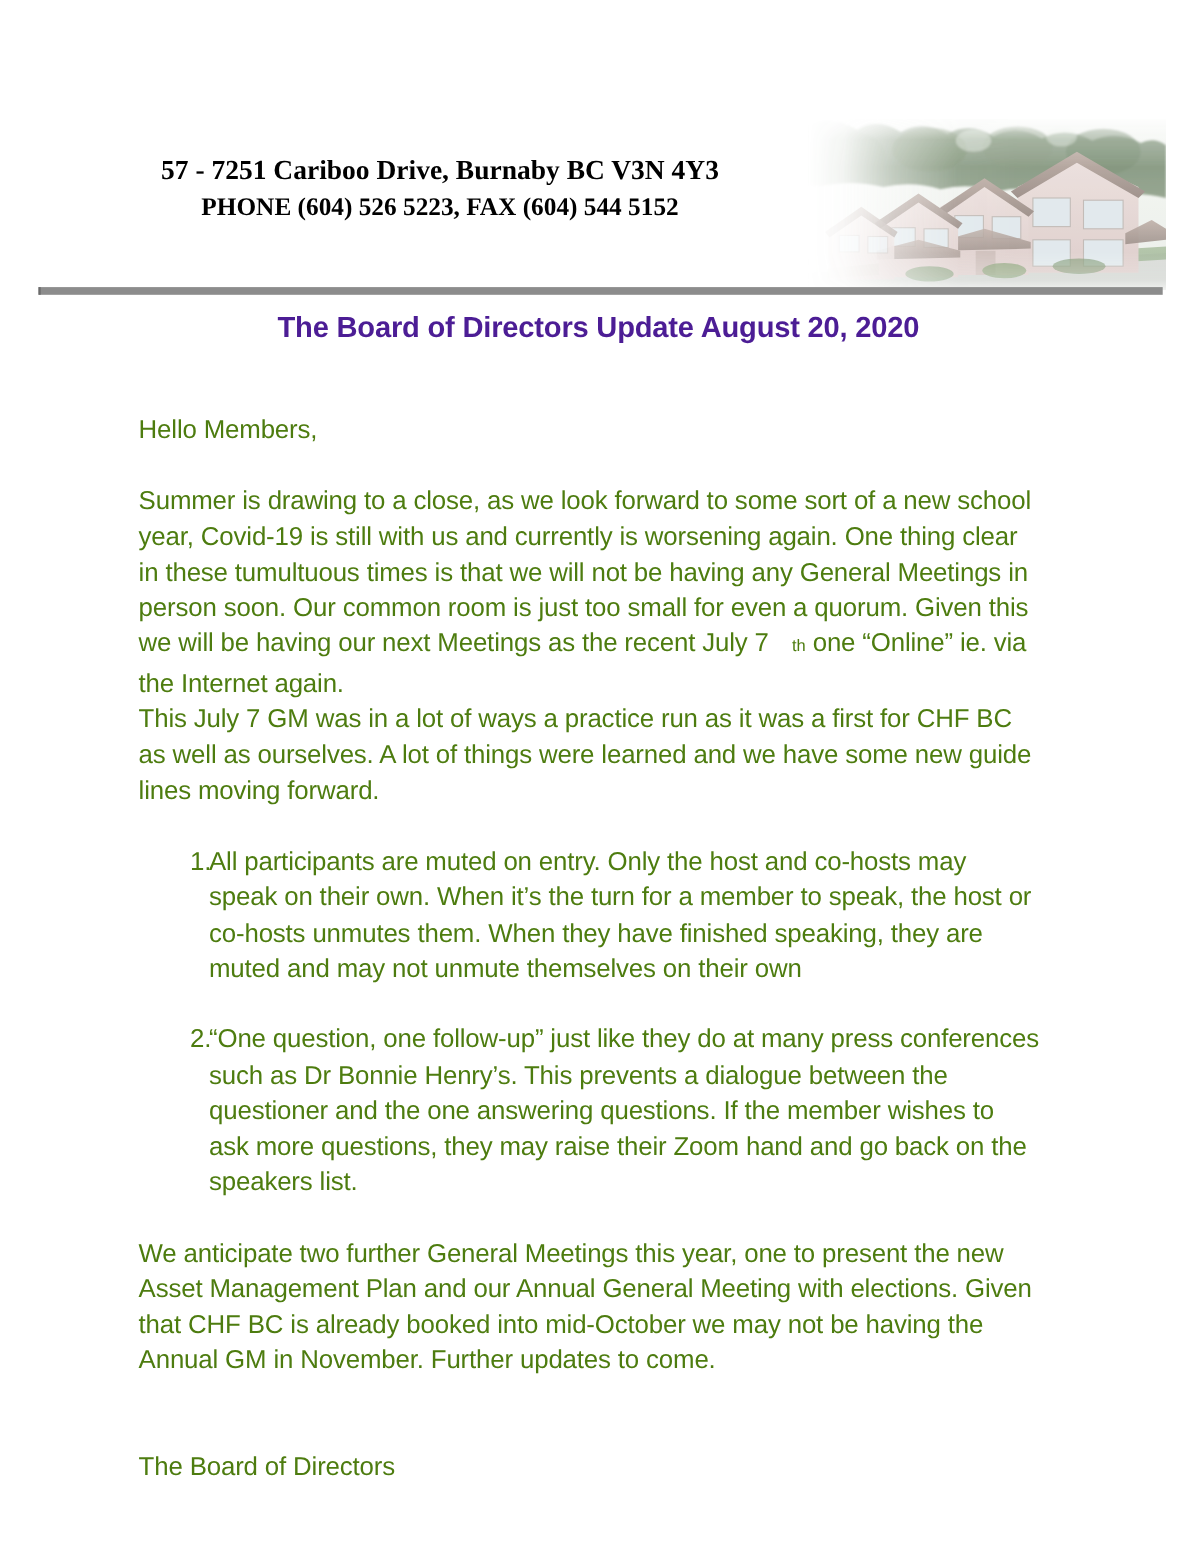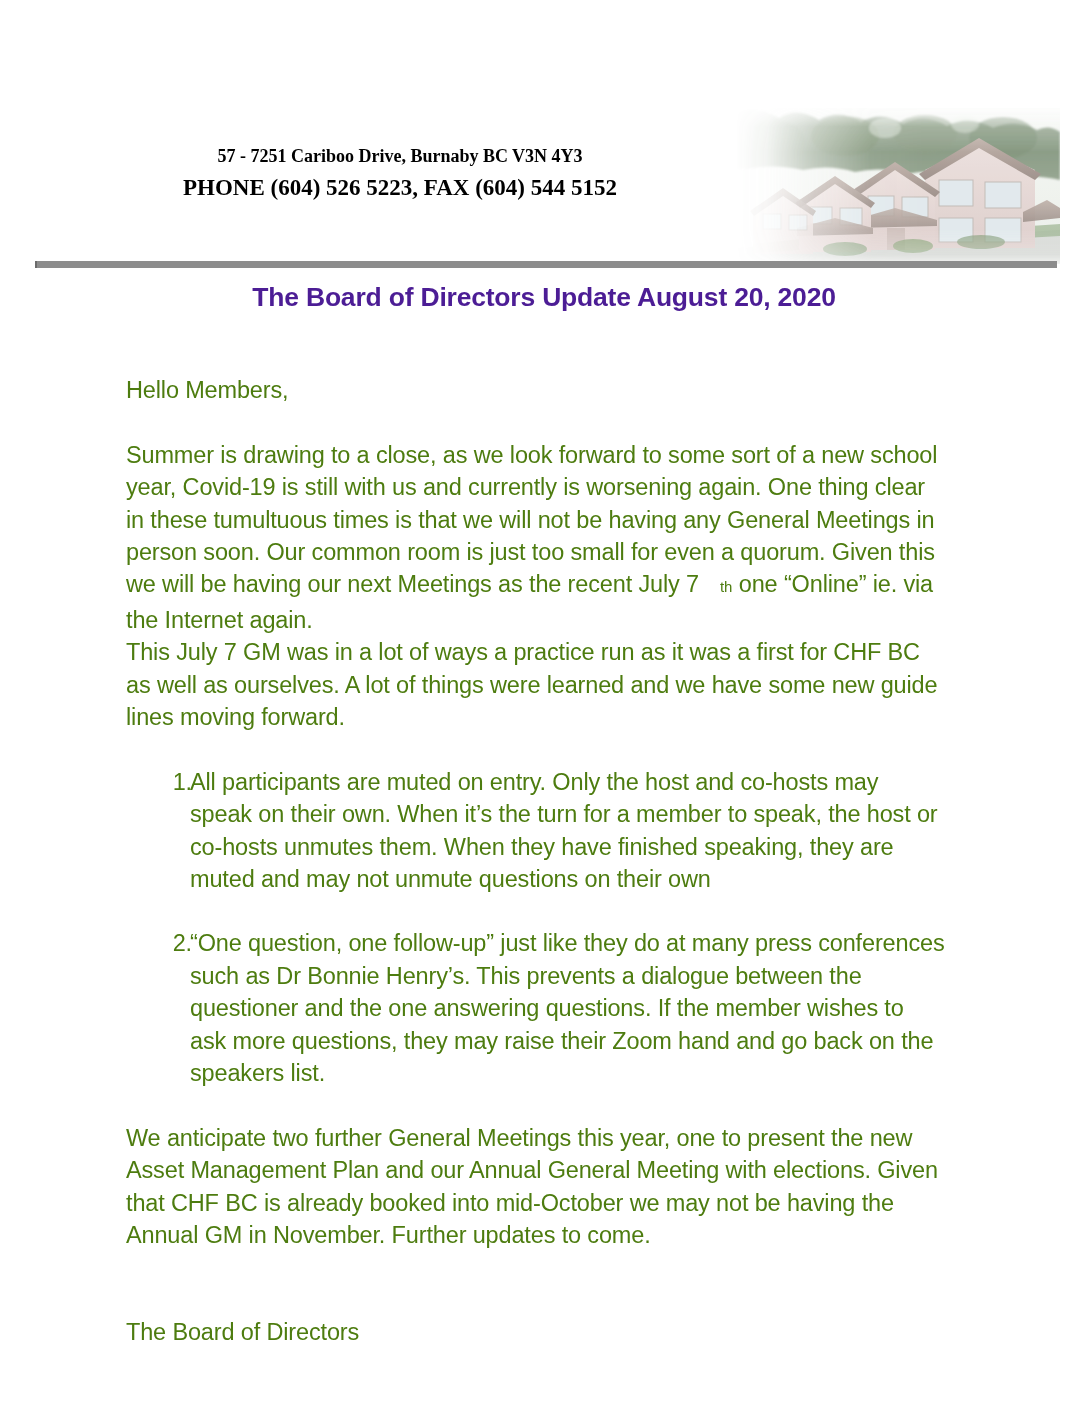--- a/index.html
+++ b/index.html
@@ -42,21 +42,21 @@
     color: #000000;
     z-index: 3;
   }
   .lh-line1 {
     font-size: 30.5px;
     letter-spacing: 0.2px;
     line-height: 36px;
     white-space: nowrap;
   }
   .lh-line2 {
-    font-size: 18px;
+    font-size: 25px;
     line-height: 30px;
     margin-top: 1px;
     white-space: nowrap;
   }
   .lh-line3 {
     font-size: 23px;
     line-height: 30px;
     margin-top: 2px;
     white-space: nowrap;
   }
@@ -281,21 +281,21 @@
 
     <p class="para"><span>Summer is drawing to a close, as we look forward to some sort of a new school year, Covid-19 is still with us and currently is worsening again. One thing clear in these tumultuous times is that we will not be having any General Meetings in person soon. Our common room is just too small for even a quorum. Given this we will be having our next Meetings as the recent July 7</span><span class="sup-th">th</span><span> one “Online” ie. via the Internet again.</span></p>
 
     <p class="para">This July 7 GM was in a lot of ways a practice run as it was a first for CHF BC as well as ourselves. A lot of things were learned and we have some new guide lines moving forward.</p>
 
     <div class="spacer-line"></div>
 
     <ol class="numbered">
       <li>
         <span class="li-marker">1.</span>
-        <span class="li-text">All participants are muted on entry. Only the host and co-hosts may speak on their own. When it’s the turn for a member to speak, the host or co-hosts unmutes them. When they have finished speaking, they are muted and may not unmute questions on their own</span>
+        <span class="li-text">All participants are muted on entry. Only the host and co-hosts may speak on their own. When it’s the turn for a member to speak, the host or co-hosts unmutes them. When they have finished speaking, they are muted and may not unmute themselves on their own</span>
       </li>
       <li>
         <span class="li-marker">2.</span>
         <span class="li-text">“One question, one follow-up” just like they do at many press conferences such as Dr Bonnie Henry’s. This prevents a dialogue between the questioner and the one answering questions. If the member wishes to ask more questions, they may raise their Zoom hand and go back on the speakers list.</span>
       </li>
     </ol>
 
     <div class="spacer-line"></div>
 
     <p class="para">We anticipate two further General Meetings this year, one to present the new Asset Management Plan and our Annual General Meeting with elections. Given that CHF BC is already booked into mid-October we may not be having the Annual GM in November. Further updates to come.</p>

